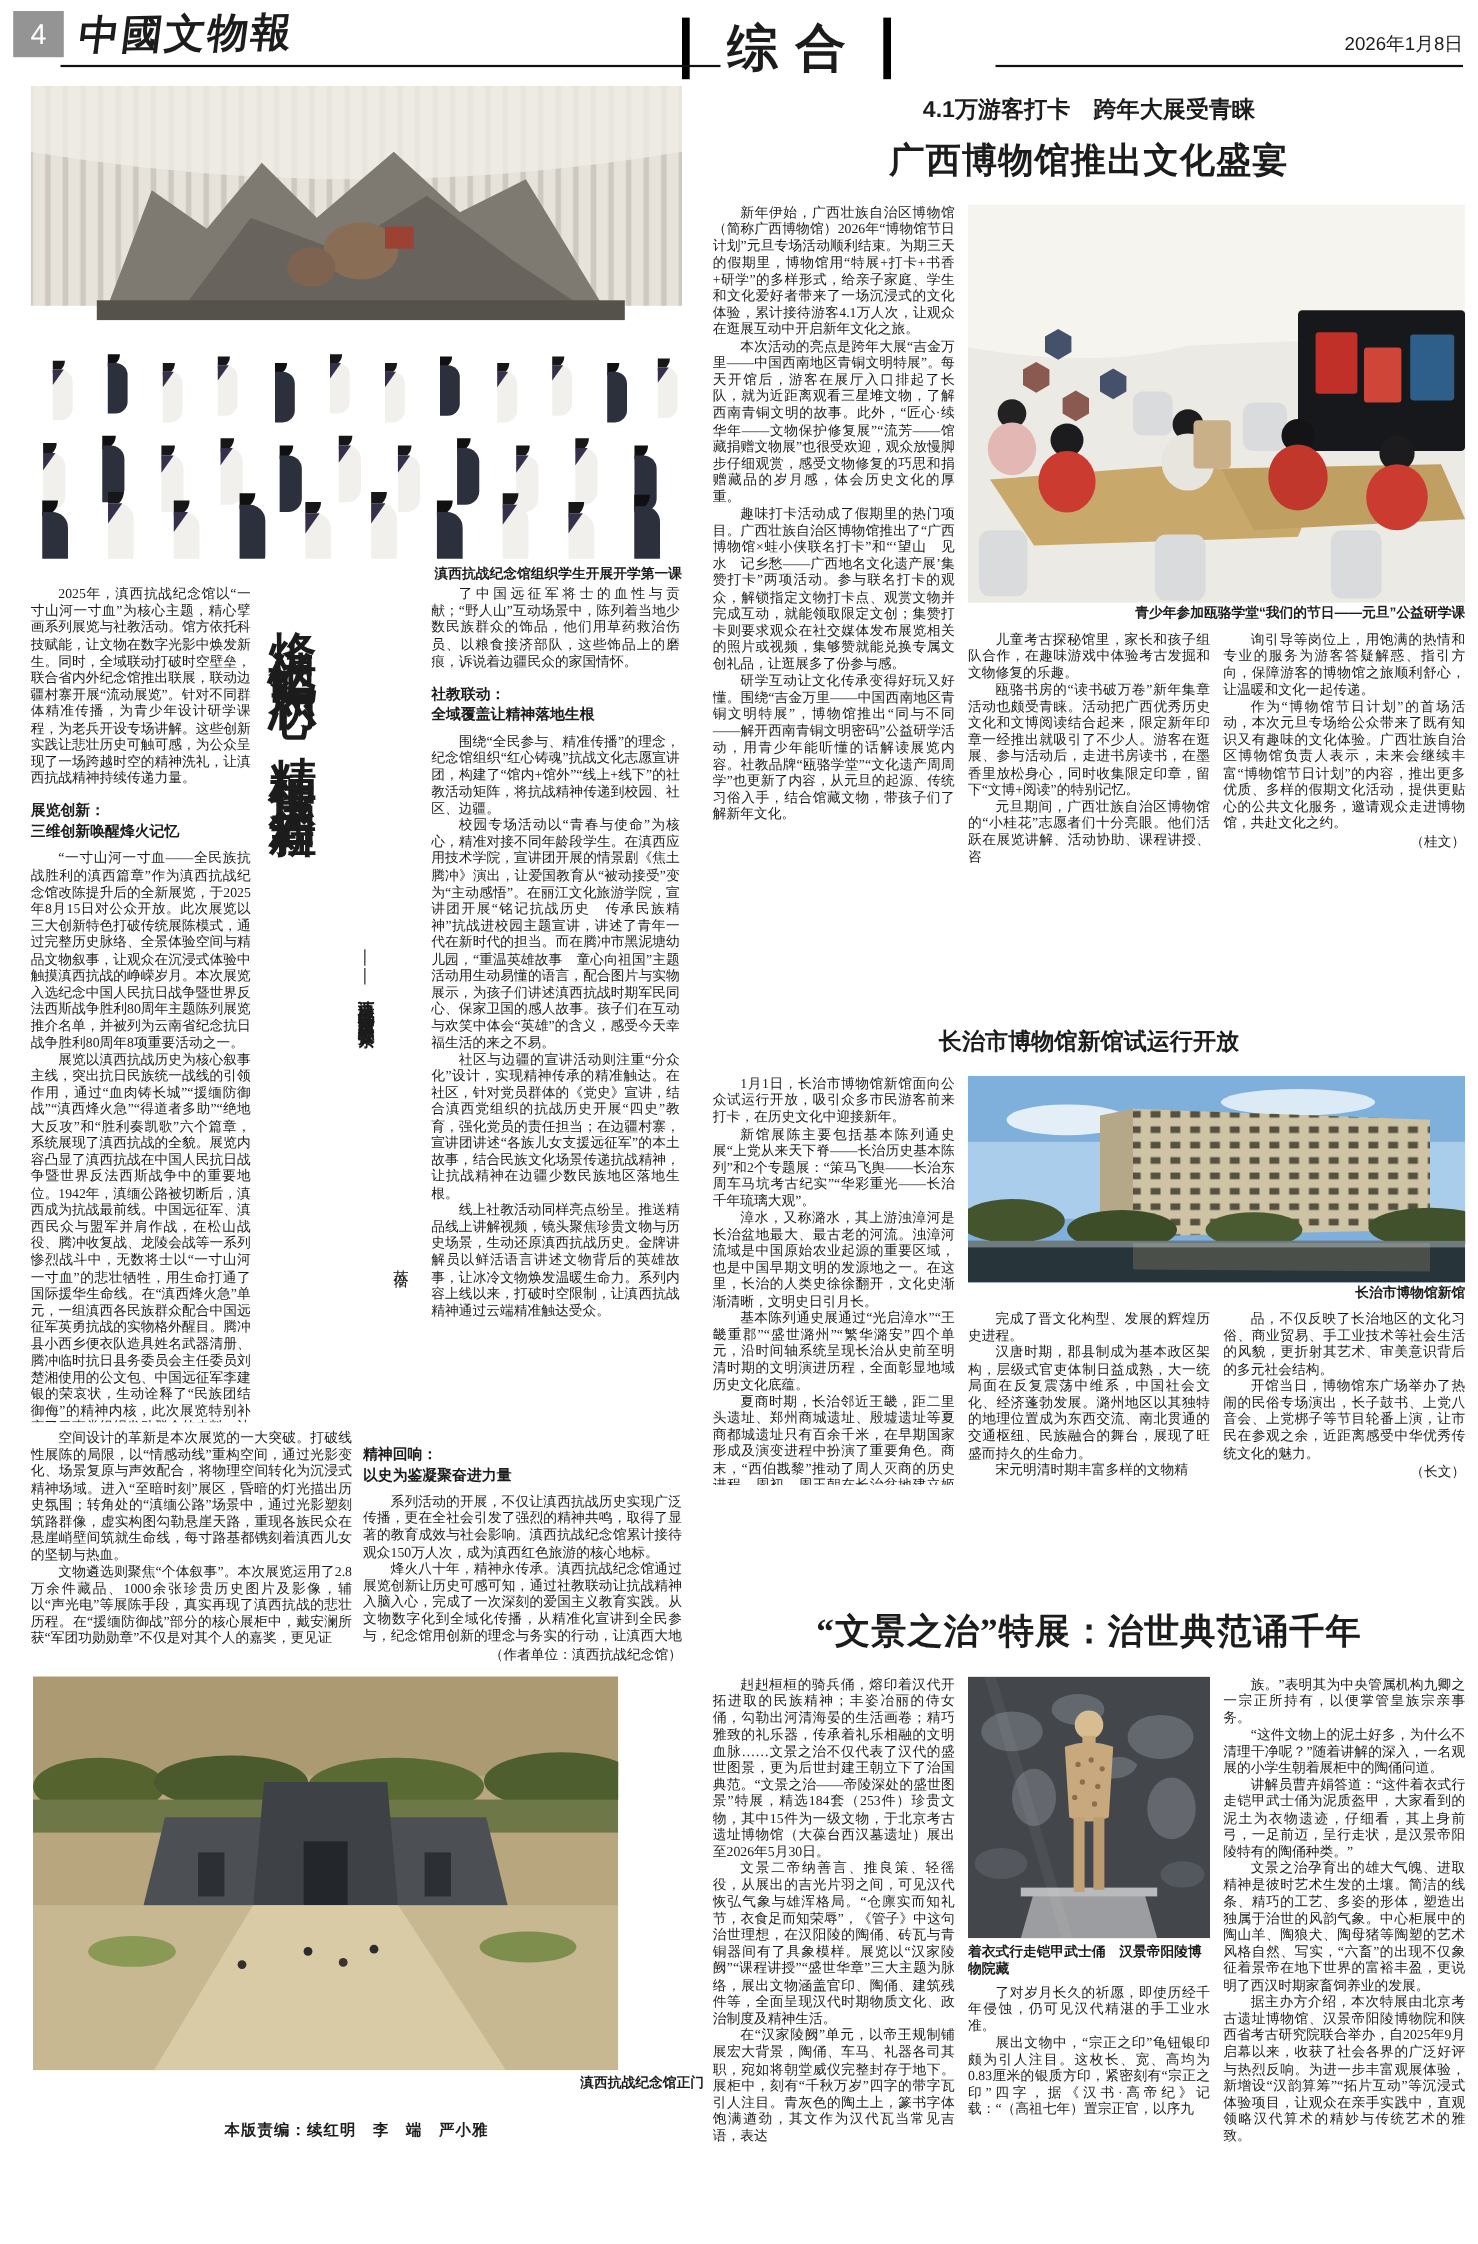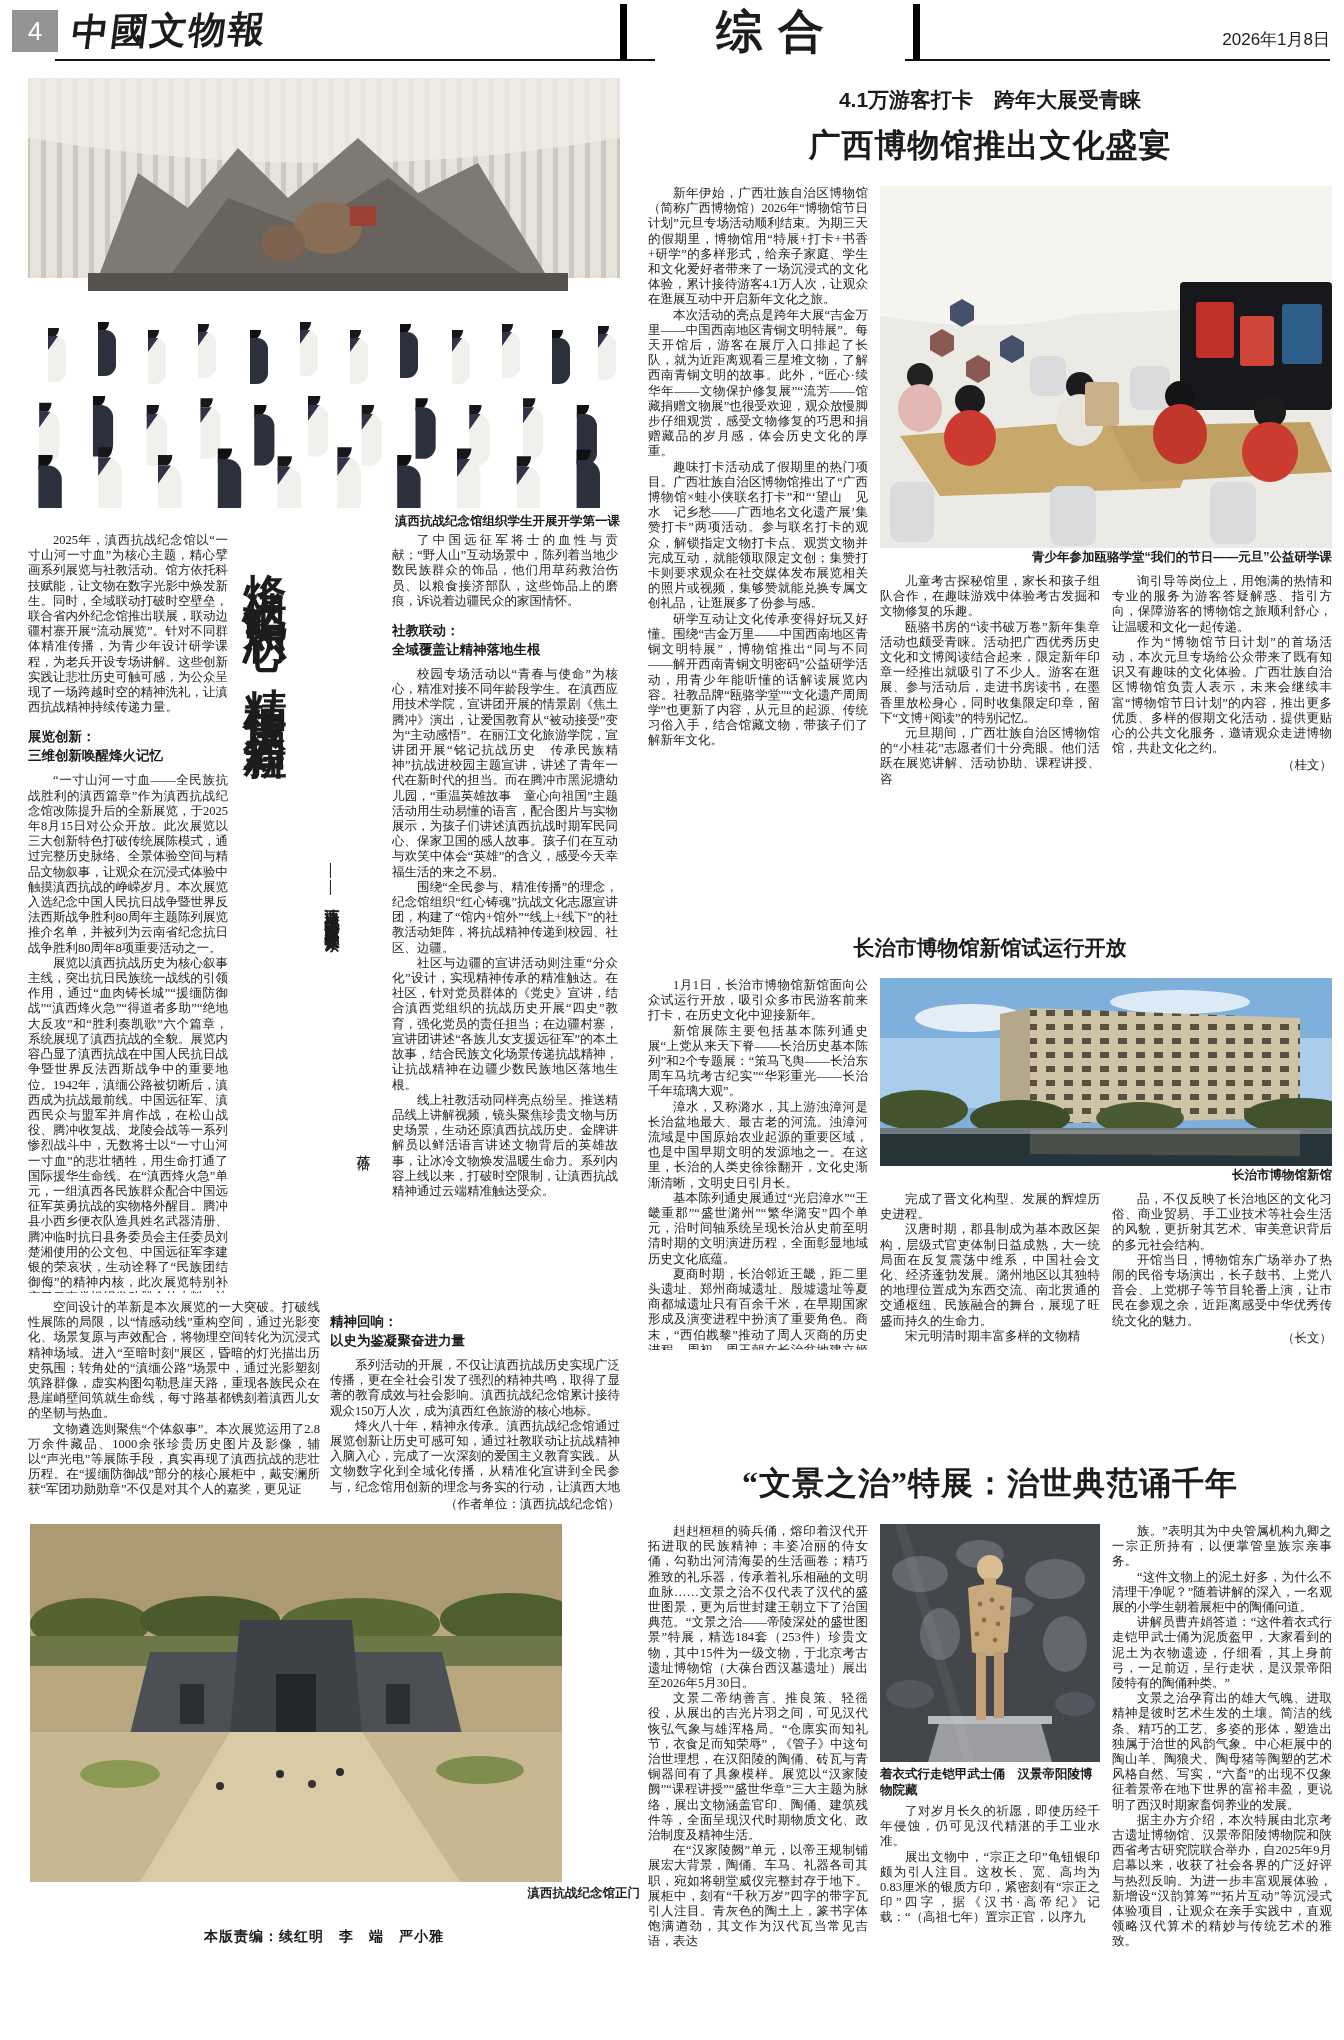--- a/index.html
+++ b/index.html
@@ -7,22 +7,22 @@
   .page { position:relative; width:1344px; height:2040px; background:#ffffff;
           font-family:"Liberation Serif","DejaVu Serif",serif; color:#1c1c1c; overflow:hidden; }
 
   
   .hdr { position:absolute; left:0; top:0; width:1344px; height:64px; }
   .pagenum { position:absolute; left:12px; top:10px; width:46px; height:42px; background:#949494;
              color:#fff; font:26px/42px "Liberation Sans","DejaVu Sans",sans-serif; text-align:center; }
   .masthead { position:absolute; left:72px; top:6px; font-weight:bold; font-size:37px;
               font-family:"Liberation Serif","DejaVu Serif",serif; transform:skewX(-8deg) rotate(-1deg);
               letter-spacing:2px; }
-  .secwrap { position:absolute; left:620px; top:2px; width:300px; height:60px; display:flex;
-             align-items:center; justify-content:space-between; }
+  .secwrap { position:absolute; left:620px; top:14px; width:300px; height:60px; display:flex;
+             align-items:center; justify-content:flex-start; gap:18px; }
   .secbar { width:7px; height:56px; background:#000; }
   .sectitle { font-size:46px; font-weight:900; font-family:"Liberation Sans","DejaVu Sans",sans-serif;
               letter-spacing:16px; text-indent:16px; }
   .pdate { position:absolute; right:14px; top:28px; font-size:17px;
            font-family:"Liberation Sans","DejaVu Sans",sans-serif; }
   .rule { position:absolute; top:59px; height:2px; background:#111; }
   .rule.l { left:55px; width:600px; } .rule.r { left:905px; width:425px; }
 
   
   p { text-indent:2em; text-align:justify; margin:0; }
@@ -169,22 +169,22 @@
         </div>
       <div class="la-title">
         <div class="vtitle">烽火记忆照初心　精神传承启新程</div>
         <div class="vsub">——滇西抗战纪念馆主题展陈社教探索</div>
         <div class="vauthor">苏倍</div>
       </div>
       <div class="la-c3 body">
           <p>了中国远征军将士的血性与贡献；“野人山”互动场景中，陈列着当地少数民族群众的饰品，他们用草药救治伤员、以粮食接济部队，这些饰品上的磨痕，诉说着边疆民众的家国情怀。</p>
           <h4>社教联动：</h4>
           <h4>全域覆盖让精神落地生根</h4>
+          <p>围绕“全民参与、精准传播”的理念，纪念馆组织“红心铸魂”抗战文化志愿宣讲团，构建了“馆内+馆外”“线上+线下”的社教活动矩阵，将抗战精神传递到校园、社区、边疆。</p>
           <p>校园专场活动以“青春与使命”为核心，精准对接不同年龄段学生。在滇西应用技术学院，宣讲团开展的情景剧《焦土腾冲》演出，让爱国教育从“被动接受”变为“主动感悟”。在丽江文化旅游学院，宣讲团开展“铭记抗战历史　传承民族精神”抗战进校园主题宣讲，讲述了青年一代在新时代的担当。而在腾冲市黑泥塘幼儿园，“重温英雄故事　童心向祖国”主题活动用生动易懂的语言，配合图片与实物展示，为孩子们讲述滇西抗战时期军民同心、保家卫国的感人故事。孩子们在互动与欢笑中体会“英雄”的含义，感受今天幸福生活的来之不易。</p>
-          <p>围绕“全民参与、精准传播”的理念，纪念馆组织“红心铸魂”抗战文化志愿宣讲团，构建了“馆内+馆外”“线上+线下”的社教活动矩阵，将抗战精神传递到校园、社区、边疆。</p>
           <p>社区与边疆的宣讲活动则注重“分众化”设计，实现精神传承的精准触达。在社区，针对党员群体的《党史》宣讲，结合滇西党组织的抗战历史开展“四史”教育，强化党员的责任担当；在边疆村寨，宣讲团讲述“各族儿女支援远征军”的本土故事，结合民族文化场景传递抗战精神，让抗战精神在边疆少数民族地区落地生根。</p>
           <p>线上社教活动同样亮点纷呈。推送精品线上讲解视频，镜头聚焦珍贵文物与历史场景，生动还原滇西抗战历史。金牌讲解员以鲜活语言讲述文物背后的英雄故事，让冰冷文物焕发温暖生命力。系列内容上线以来，打破时空限制，让滇西抗战精神通过云端精准触达受众。</p>
         </div>
     </div>
 
     <div class="la-bottom body">
       <div class="la-bl">
           <p>空间设计的革新是本次展览的一大突破。打破线性展陈的局限，以“情感动线”重构空间，通过光影变化、场景复原与声效配合，将物理空间转化为沉浸式精神场域。进入“至暗时刻”展区，昏暗的灯光描出历史氛围；转角处的“滇缅公路”场景中，通过光影塑刻筑路群像，虚实构图勾勒悬崖天路，重现各族民众在悬崖峭壁间筑就生命线，每寸路基都镌刻着滇西儿女的坚韧与热血。</p>
           <p>文物遴选则聚焦“个体叙事”。本次展览运用了2.8万余件藏品、1000余张珍贵历史图片及影像，辅以“声光电”等展陈手段，真实再现了滇西抗战的悲壮历程。在“援缅防御战”部分的核心展柜中，戴安澜所获“军团功勋勋章”不仅是对其个人的嘉奖，更见证</p>
         </div>

